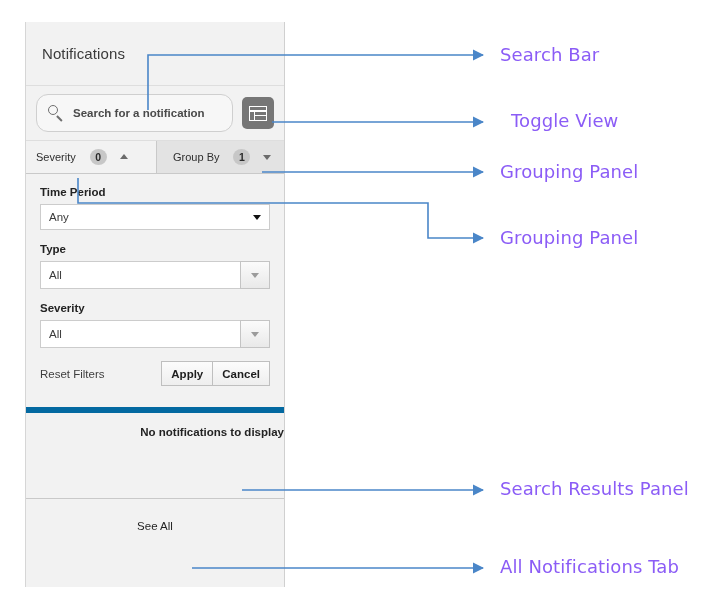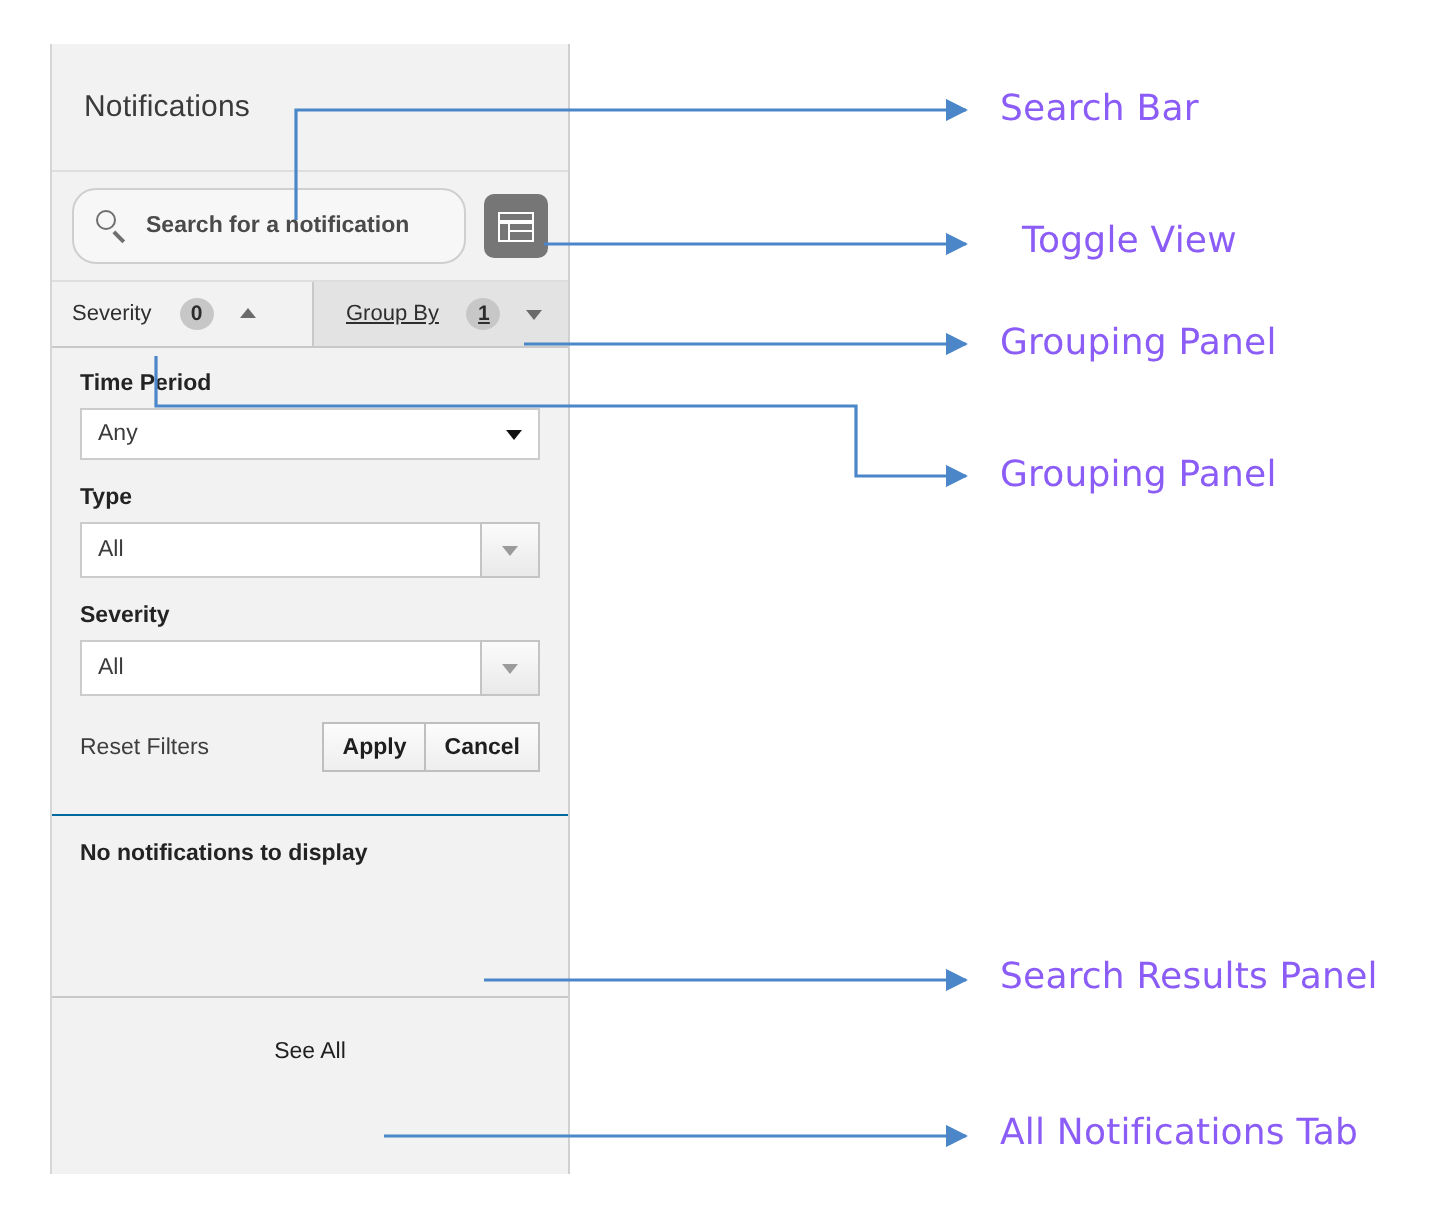--- a/index.html
+++ b/index.html
@@ -130,21 +130,20 @@
     background:#f2f2f2;
     border-bottom:1px solid #f2f2f2;
     width:130px;
   }
   .wg-tab.inactive{
     background:#e3e3e3;
     border-left:1px solid #c9c9c9;
     flex:1;
     justify-content:flex-start;
     padding-left:16px;
-    text-decoration:underline;
   }
   .tab-label{white-space:nowrap;}
   .tab-badge{
     display:inline-block;
     min-width:9px;
     height:16px;
     line-height:16px;
     padding:0 4px;
     margin-left:14px;
     background:#c7c7c7;
@@ -238,25 +237,26 @@
     font-size:11.5px;
     font-weight:bold;
     color:#1e1e1e;
     display:flex;align-items:center;justify-content:center;
     padding:0 9px;
   }
   .btn + .btn{border-left:none;}
 
   
   .wg-results{
-    border-top:1px solid #0369a1;
+    border-top:6px solid #0369a1;
     height:91px;
     box-sizing:border-box;
     padding:13px 0 0 14px;
     background:#f2f2f2;
+    text-align:right;
   }
   .res-empty{
     font-size:11.5px;
     font-weight:bold;
     color:#232323;
   }
 
   
   .wg-footer{
     border-top:1px solid #c9c9c9;

